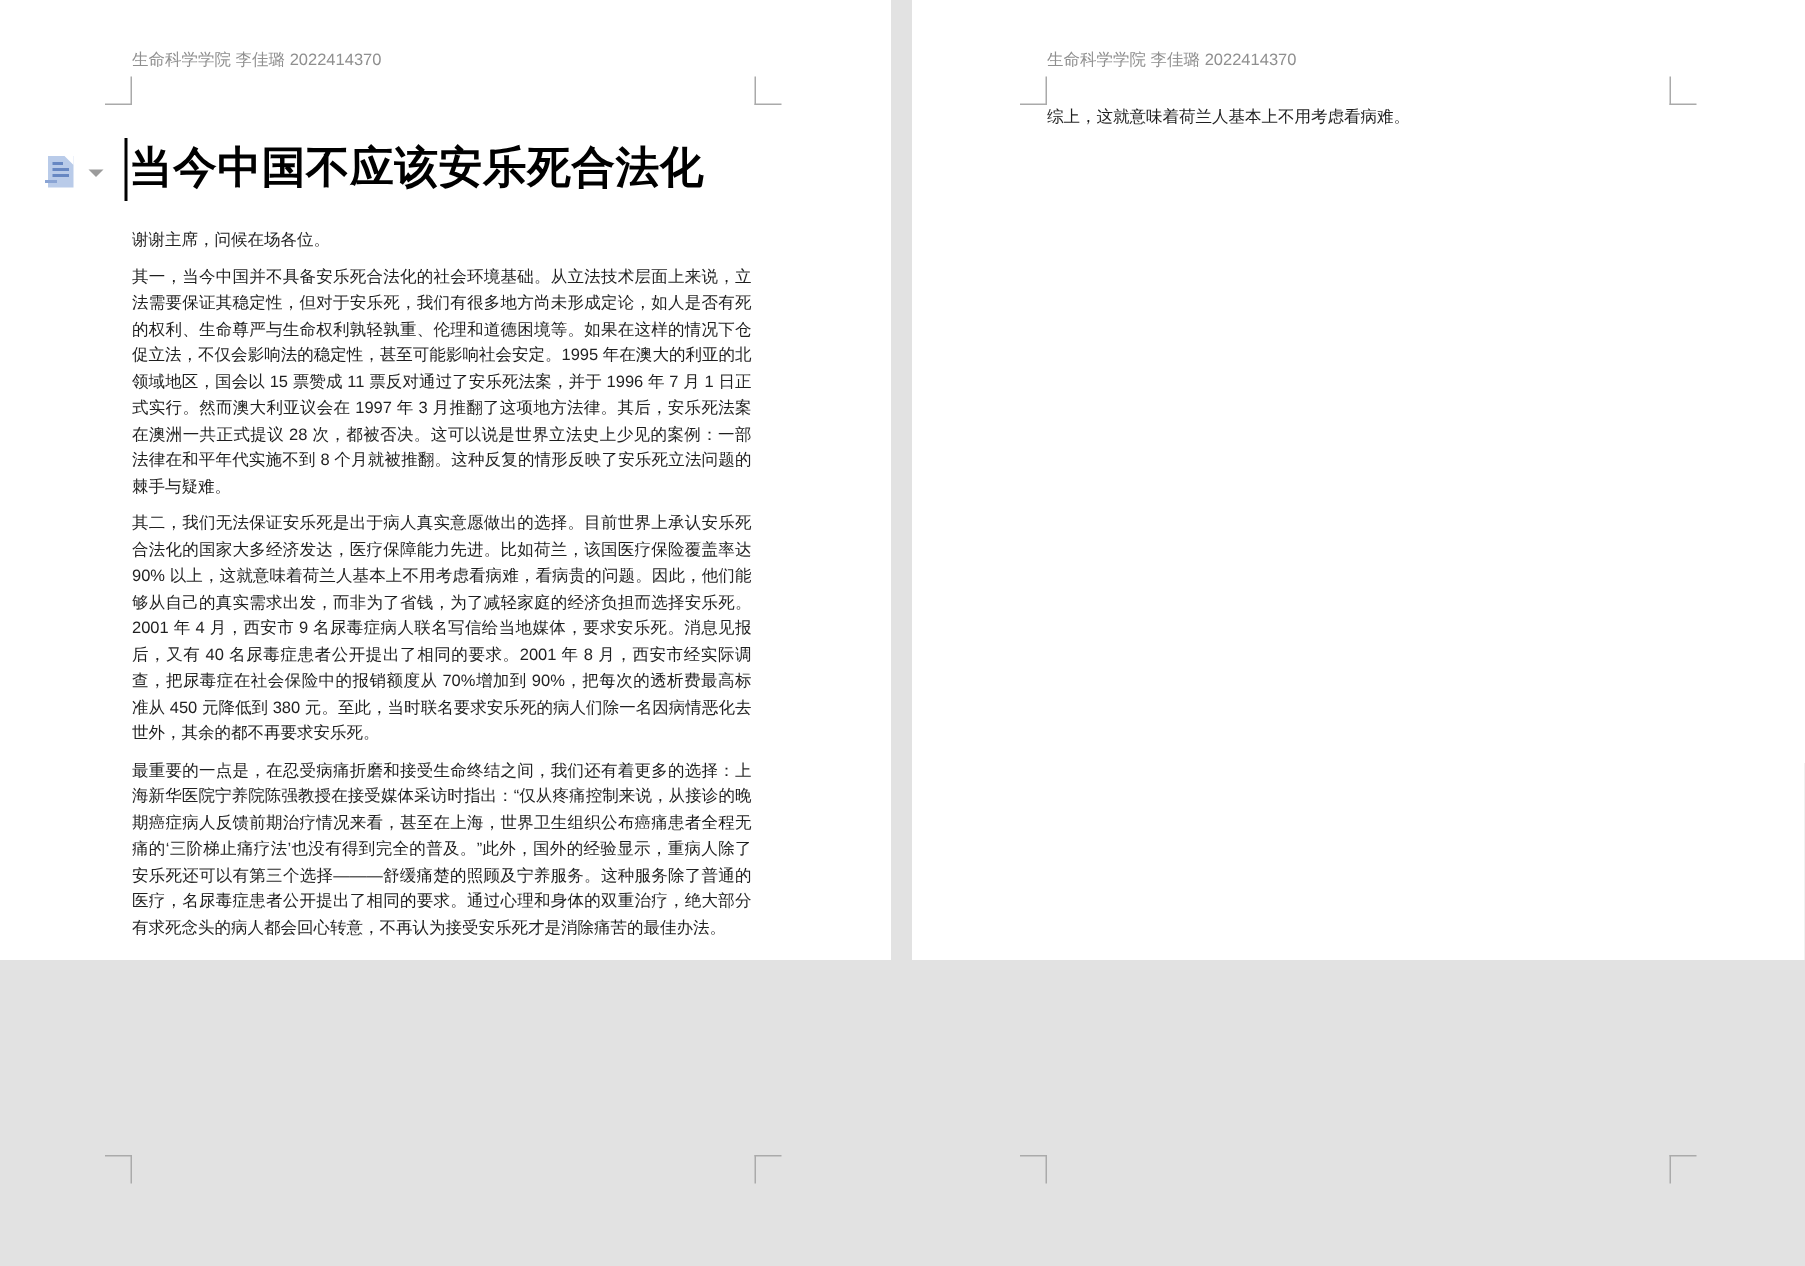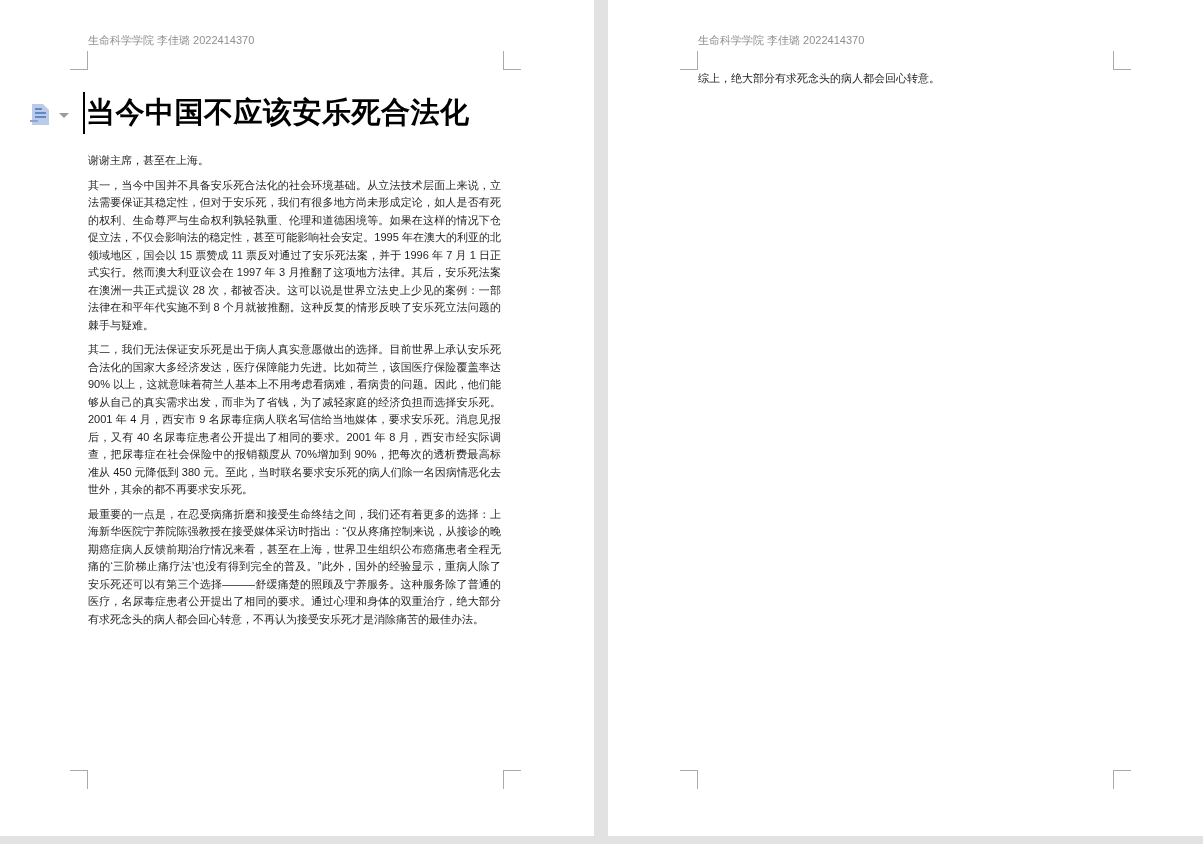--- a/index.html
+++ b/index.html
@@ -5,21 +5,21 @@
   html,body{margin:0;padding:0;}
   body{
     width:1203px;height:844px;
     background:#e2e2e2;
     overflow:hidden;
     font-family:"Liberation Sans","DejaVu Sans",sans-serif;
     position:relative;
   }
   .stage{position:absolute;left:0;top:0;width:1203px;height:844px;}
   .page{
-    position:absolute;top:0;height:836px;background:#ffffff;
+    position:absolute;top:0;height:640px;background:#ffffff;
   }
   .page1{left:0;width:594px;}
   .page2{left:608px;width:595px;}
   .hdr{
     position:absolute;top:33px;
     font-size:11px;line-height:14px;color:#8f8f8f;
     white-space:nowrap;
   }
   
   .mk{position:absolute;width:17px;height:18px;}
@@ -85,33 +85,33 @@
       </div>
       <div class="paste-arrow"></div>
     </div>
 
     <div class="title-row">
       <div class="caret"></div>
       <h1 class="doc-title">当今中国不应该安乐死合法化</h1>
     </div>
 
     <div class="body-col" style="left:88px;top:152px;">
-      <p>谢谢主席，甚至在上海。</p>
+      <p>谢谢主席，问候在场各位。</p>
       <p>其一，当今中国并不具备安乐死合法化的社会环境基础。从立法技术层面上来说，立法需要保证其稳定性，但对于安乐死，我们有很多地方尚未形成定论，如人是否有死的权利、生命尊严与生命权利孰轻孰重、伦理和道德困境等。如果在这样的情况下仓促立法，不仅会影响法的稳定性，甚至可能影响社会安定。1995 年在澳大的利亚的北领域地区，国会以 15 票赞成 11 票反对通过了安乐死法案，并于 1996 年 7 月 1 日正式实行。然而澳大利亚议会在 1997 年 3 月推翻了这项地方法律。其后，安乐死法案在澳洲一共正式提议 28 次，都被否决。这可以说是世界立法史上少见的案例：一部法律在和平年代实施不到 8 个月就被推翻。这种反复的情形反映了安乐死立法问题的棘手与疑难。</p>
       <p>其二，我们无法保证安乐死是出于病人真实意愿做出的选择。目前世界上承认安乐死合法化的国家大多经济发达，医疗保障能力先进。比如荷兰，该国医疗保险覆盖率达 90% 以上，这就意味着荷兰人基本上不用考虑看病难，看病贵的问题。因此，他们能够从自己的真实需求出发，而非为了省钱，为了减轻家庭的经济负担而选择安乐死。2001 年 4 月，西安市 9 名尿毒症病人联名写信给当地媒体，要求安乐死。消息见报后，又有 40 名尿毒症患者公开提出了相同的要求。2001 年 8 月，西安市经实际调查，把尿毒症在社会保险中的报销额度从 70%增加到 90%，把每次的透析费最高标准从 450 元降低到 380 元。至此，当时联名要求安乐死的病人们除一名因病情恶化去世外，其余的都不再要求安乐死。</p>
       <p>最重要的一点是，在忍受病痛折磨和接受生命终结之间，我们还有着更多的选择：上海新华医院宁养院陈强教授在接受媒体采访时指出：“仅从疼痛控制来说，从接诊的晚期癌症病人反馈前期治疗情况来看，甚至在上海，世界卫生组织公布癌痛患者全程无痛的‘三阶梯止痛疗法’也没有得到完全的普及。”此外，国外的经验显示，重病人除了安乐死还可以有第三个选择———舒缓痛楚的照顾及宁养服务。这种服务除了普通的医疗，名尿毒症患者公开提出了相同的要求。通过心理和身体的双重治疗，绝大部分有求死念头的病人都会回心转意，不再认为接受安乐死才是消除痛苦的最佳办法。</p>
     </div>
   </div>
 
   <div class="page page2">
     <div class="hdr" style="left:90px;">生命科学学院 李佳璐 2022414370</div>
 
     <div class="mk mk-tl" style="left:72px;top:51px;"></div>
     <div class="mk mk-tr" style="left:505px;top:51px;"></div>
     <div class="mk mk-bl" style="left:72px;top:770px;"></div>
     <div class="mk mk-br" style="left:505px;top:770px;"></div>
 
     <div class="body-col" style="left:90px;top:70px;">
-      <p>综上，绝大部分有求死念头的病人都会回心转意。</p>
+      <p>综上，这就意味着荷兰人基本上不用考虑看病难。</p>
     </div>
   </div>
 
 </div>
 
 </body></html>

